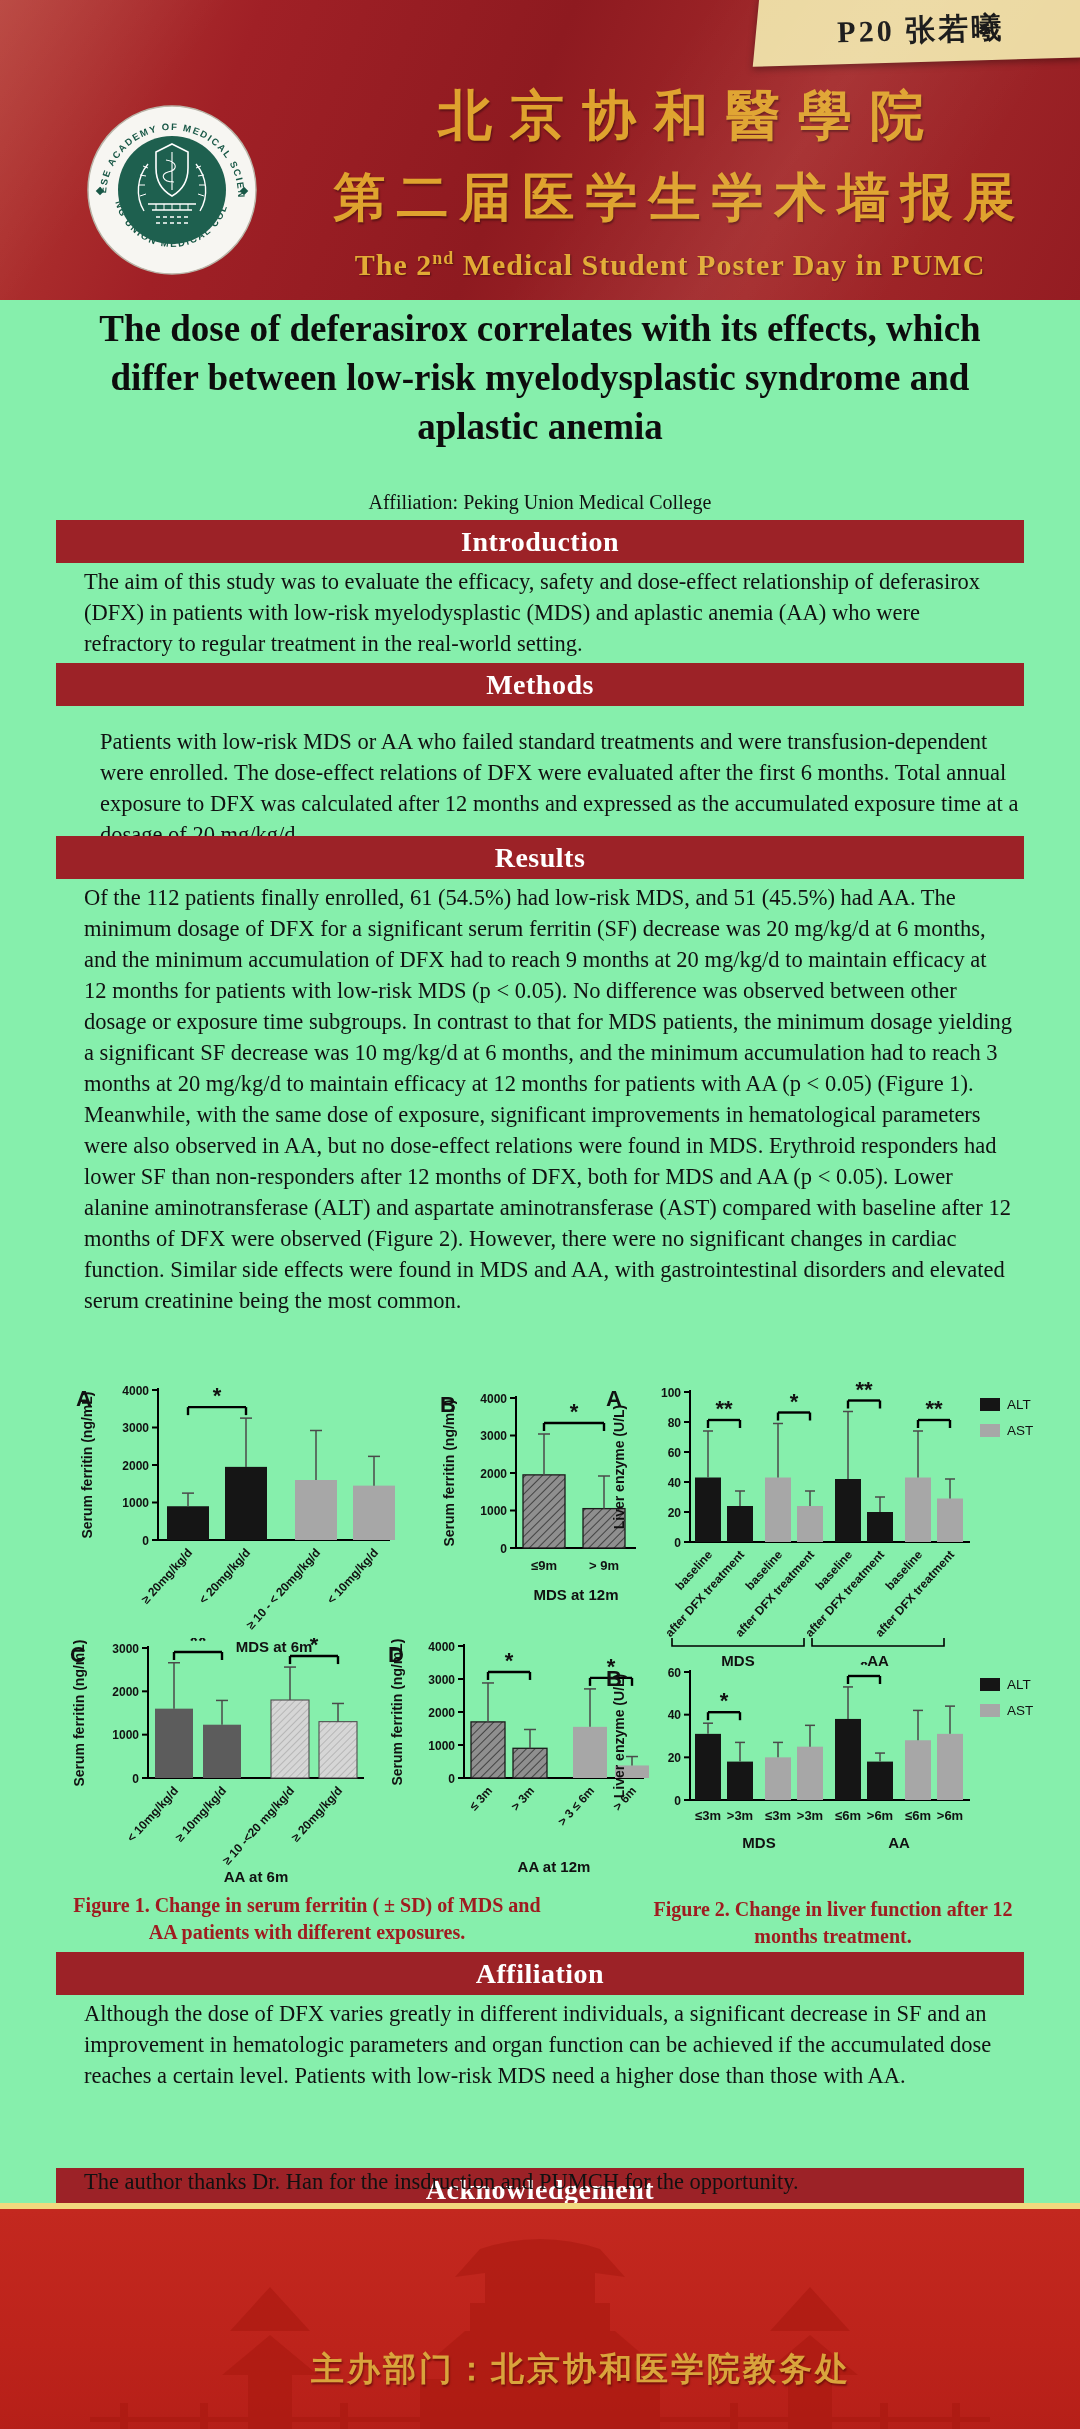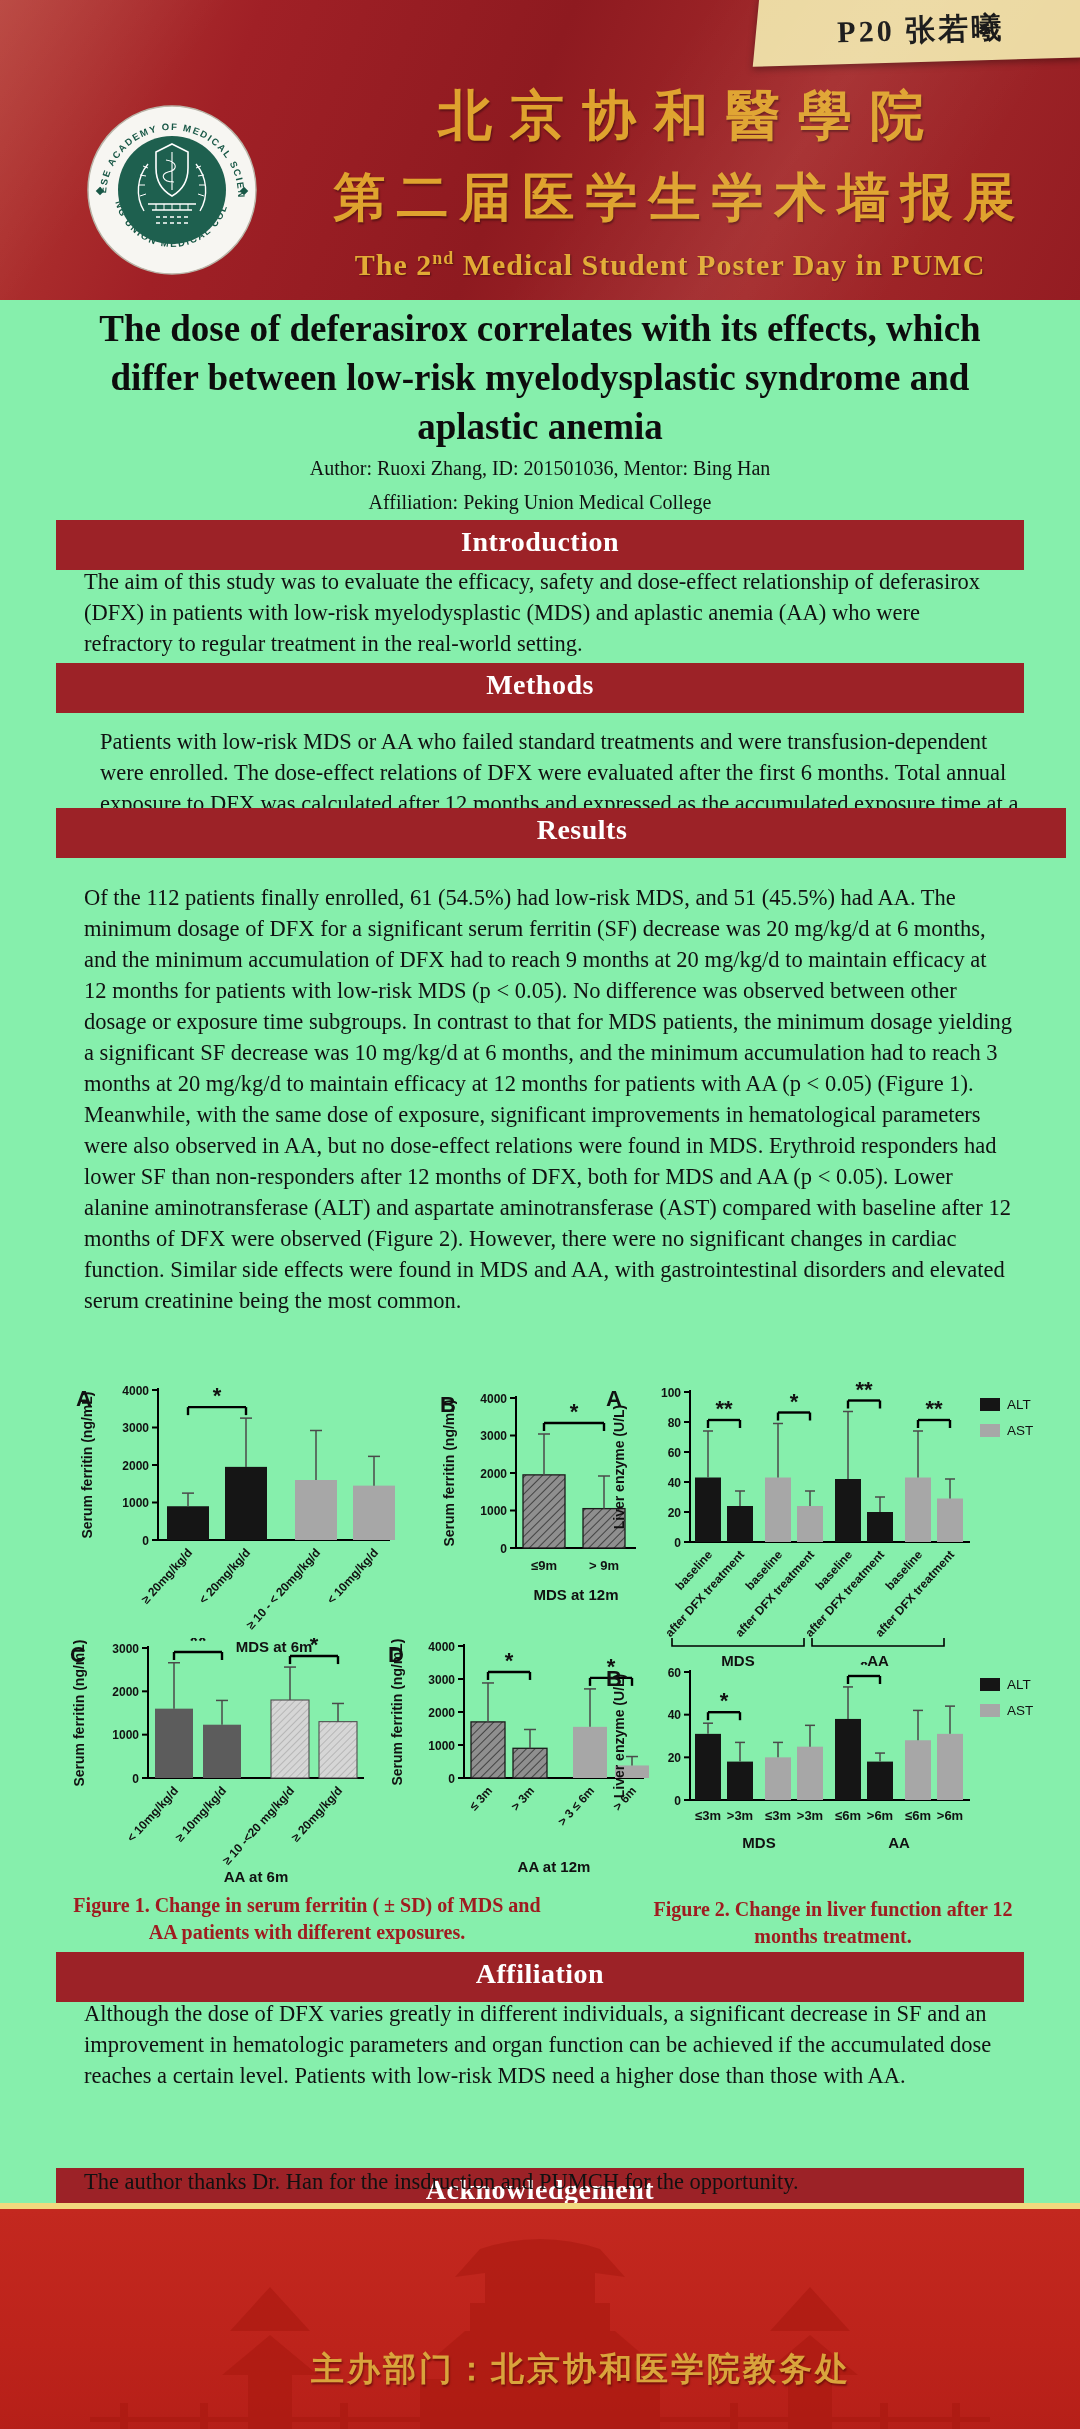--- a/index.html
+++ b/index.html
@@ -20,23 +20,23 @@
   .cn2{position:absolute;left:300px;top:168px;width:760px;text-align:center;color:#dfa32e;
        font:bold 52px/58px "DejaVu Sans",sans-serif;letter-spacing:11px;text-shadow:1px 2px 2px rgba(0,0,0,.35);}
   .en-sub{position:absolute;left:280px;top:240px;width:780px;text-align:center;color:#e2ab35;
        font:bold 30px/36px "Liberation Serif",serif;letter-spacing:1px;text-shadow:1px 1px 2px rgba(0,0,0,.4);}
   .en-sub sup{font-size:18px;}
   
   .title{position:absolute;left:60px;top:304px;width:960px;text-align:center;color:#0d0d0d;
          font:bold 37px/49px "Liberation Serif",serif;}
   .byline{position:absolute;left:90px;width:900px;text-align:center;color:#111;font:20px/32px "Liberation Serif",serif;}
   .author{top:452px;} .affil{top:486px;}
-  .section-bar{position:absolute;left:56px;width:968px;height:50px;background:#9c2227;color:#fff;
+  .section-bar{position:absolute;left:56px;width:968px;height:43px;background:#9c2227;color:#fff;
                text-align:center;font:bold 28px/43px "Liberation Serif",serif;letter-spacing:.5px;}
-  .bar-intro{top:520px;} .bar-methods{top:663px;} .bar-results{top:808px;padding-left:42px;}
+  .bar-intro{top:520px;} .bar-methods{top:663px;} .bar-results{top:836px;}
   .bar-conclusion{top:1952px;} .bar-ack{top:2120px;margin-top:48px;}
   .body-text{position:absolute;left:84px;width:928px;color:#111;font:22.5px/31px "Liberation Serif",serif;text-align:left;}
   .p-intro{top:566px;} .p-methods{top:710px;} .p-results{top:882px;}
   .p-conclusion{top:1998px;} .p-ack{top:2166px;}
   
   .figures{position:absolute;left:0;top:1380px;width:1080px;height:572px;}
   .chart{position:absolute;}
   #f1a{left:66px;top:0;} #f1b{left:436px;top:6px;} #f1c{left:60px;top:258px;} #f1d{left:382px;top:258px;}
   #f2a{left:598px;top:0;} #f2b{left:598px;top:282px;}
   .caption{position:absolute;color:#9f1c20;text-align:center;font:bold 20px/27px "Liberation Serif",serif;}
@@ -95,21 +95,20 @@
         <path d="M70,113 h32 M70,119 h32" stroke-width="1.6" stroke-dasharray="4 3"></path>
       </g>
     </svg>
 
     <div class="cn1">北京协和醫學院</div>
     <div class="cn2">第二届医学生学术墙报展</div>
     <div class="en-sub"><span>The 2</span><sup>nd</sup><span> Medical Student Poster Day in PUMC</span></div>
   </header>
 
   <h1 class="title" style="margin:0">The dose of deferasirox correlates with its effects, which differ between low-risk myelodysplastic syndrome and aplastic anemia</h1>
-  <div class="byline author">Author: Ruoxi Zhang, ID: 201501036, Mentor: Bing Han</div>
   <div class="byline affil">Affiliation: Peking Union Medical College</div>
 
   <div class="section-bar bar-intro">Introduction</div>
   <p class="body-text p-intro" style="margin:0">The aim of this study was to evaluate the efficacy, safety and dose-effect relationship of deferasirox (DFX) in patients with low-risk myelodysplastic (MDS) and aplastic anemia (AA) who were refractory to regular treatment in the real-world setting.</p>
 
   <div class="section-bar bar-methods">Methods</div>
   <p class="body-text p-methods" style="margin:16px">Patients with low-risk MDS or AA who failed standard treatments and were transfusion-dependent were enrolled. The dose-effect relations of DFX were evaluated after the first 6 months. Total annual exposure to DFX was calculated after 12 months and expressed as the accumulated exposure time at a dosage of 20 mg/kg/d.</p>
 
   <div class="section-bar bar-results">Results</div>
   <p class="body-text p-results" style="margin:0">Of the 112 patients finally enrolled, 61 (54.5%) had low-risk MDS, and 51 (45.5%) had AA. The minimum dosage of DFX for a significant serum ferritin (SF) decrease was 20 mg/kg/d at 6 months, and the minimum accumulation of DFX had to reach 9 months at 20 mg/kg/d to maintain efficacy at 12 months for patients with low-risk MDS (p &lt; 0.05). No difference was observed between other dosage or exposure time subgroups. In contrast to that for MDS patients, the minimum dosage yielding a significant SF decrease was 10 mg/kg/d at 6 months, and the minimum accumulation had to reach 3 months at 20 mg/kg/d to maintain efficacy at 12 months for patients with AA (p &lt; 0.05) (Figure 1). Meanwhile, with the same dose of exposure, significant improvements in hematological parameters were also observed in AA, but no dose-effect relations were found in MDS. Erythroid responders had lower SF than non-responders after 12 months of DFX, both for MDS and AA (p &lt; 0.05). Lower alanine aminotransferase (ALT) and aspartate aminotransferase (AST) compared with baseline after 12 months of DFX were observed (Figure 2). However, there were no significant changes in cardiac function. Similar side effects were found in MDS and AA, with gastrointestinal disorders and elevated serum creatinine being the most common.</p>

